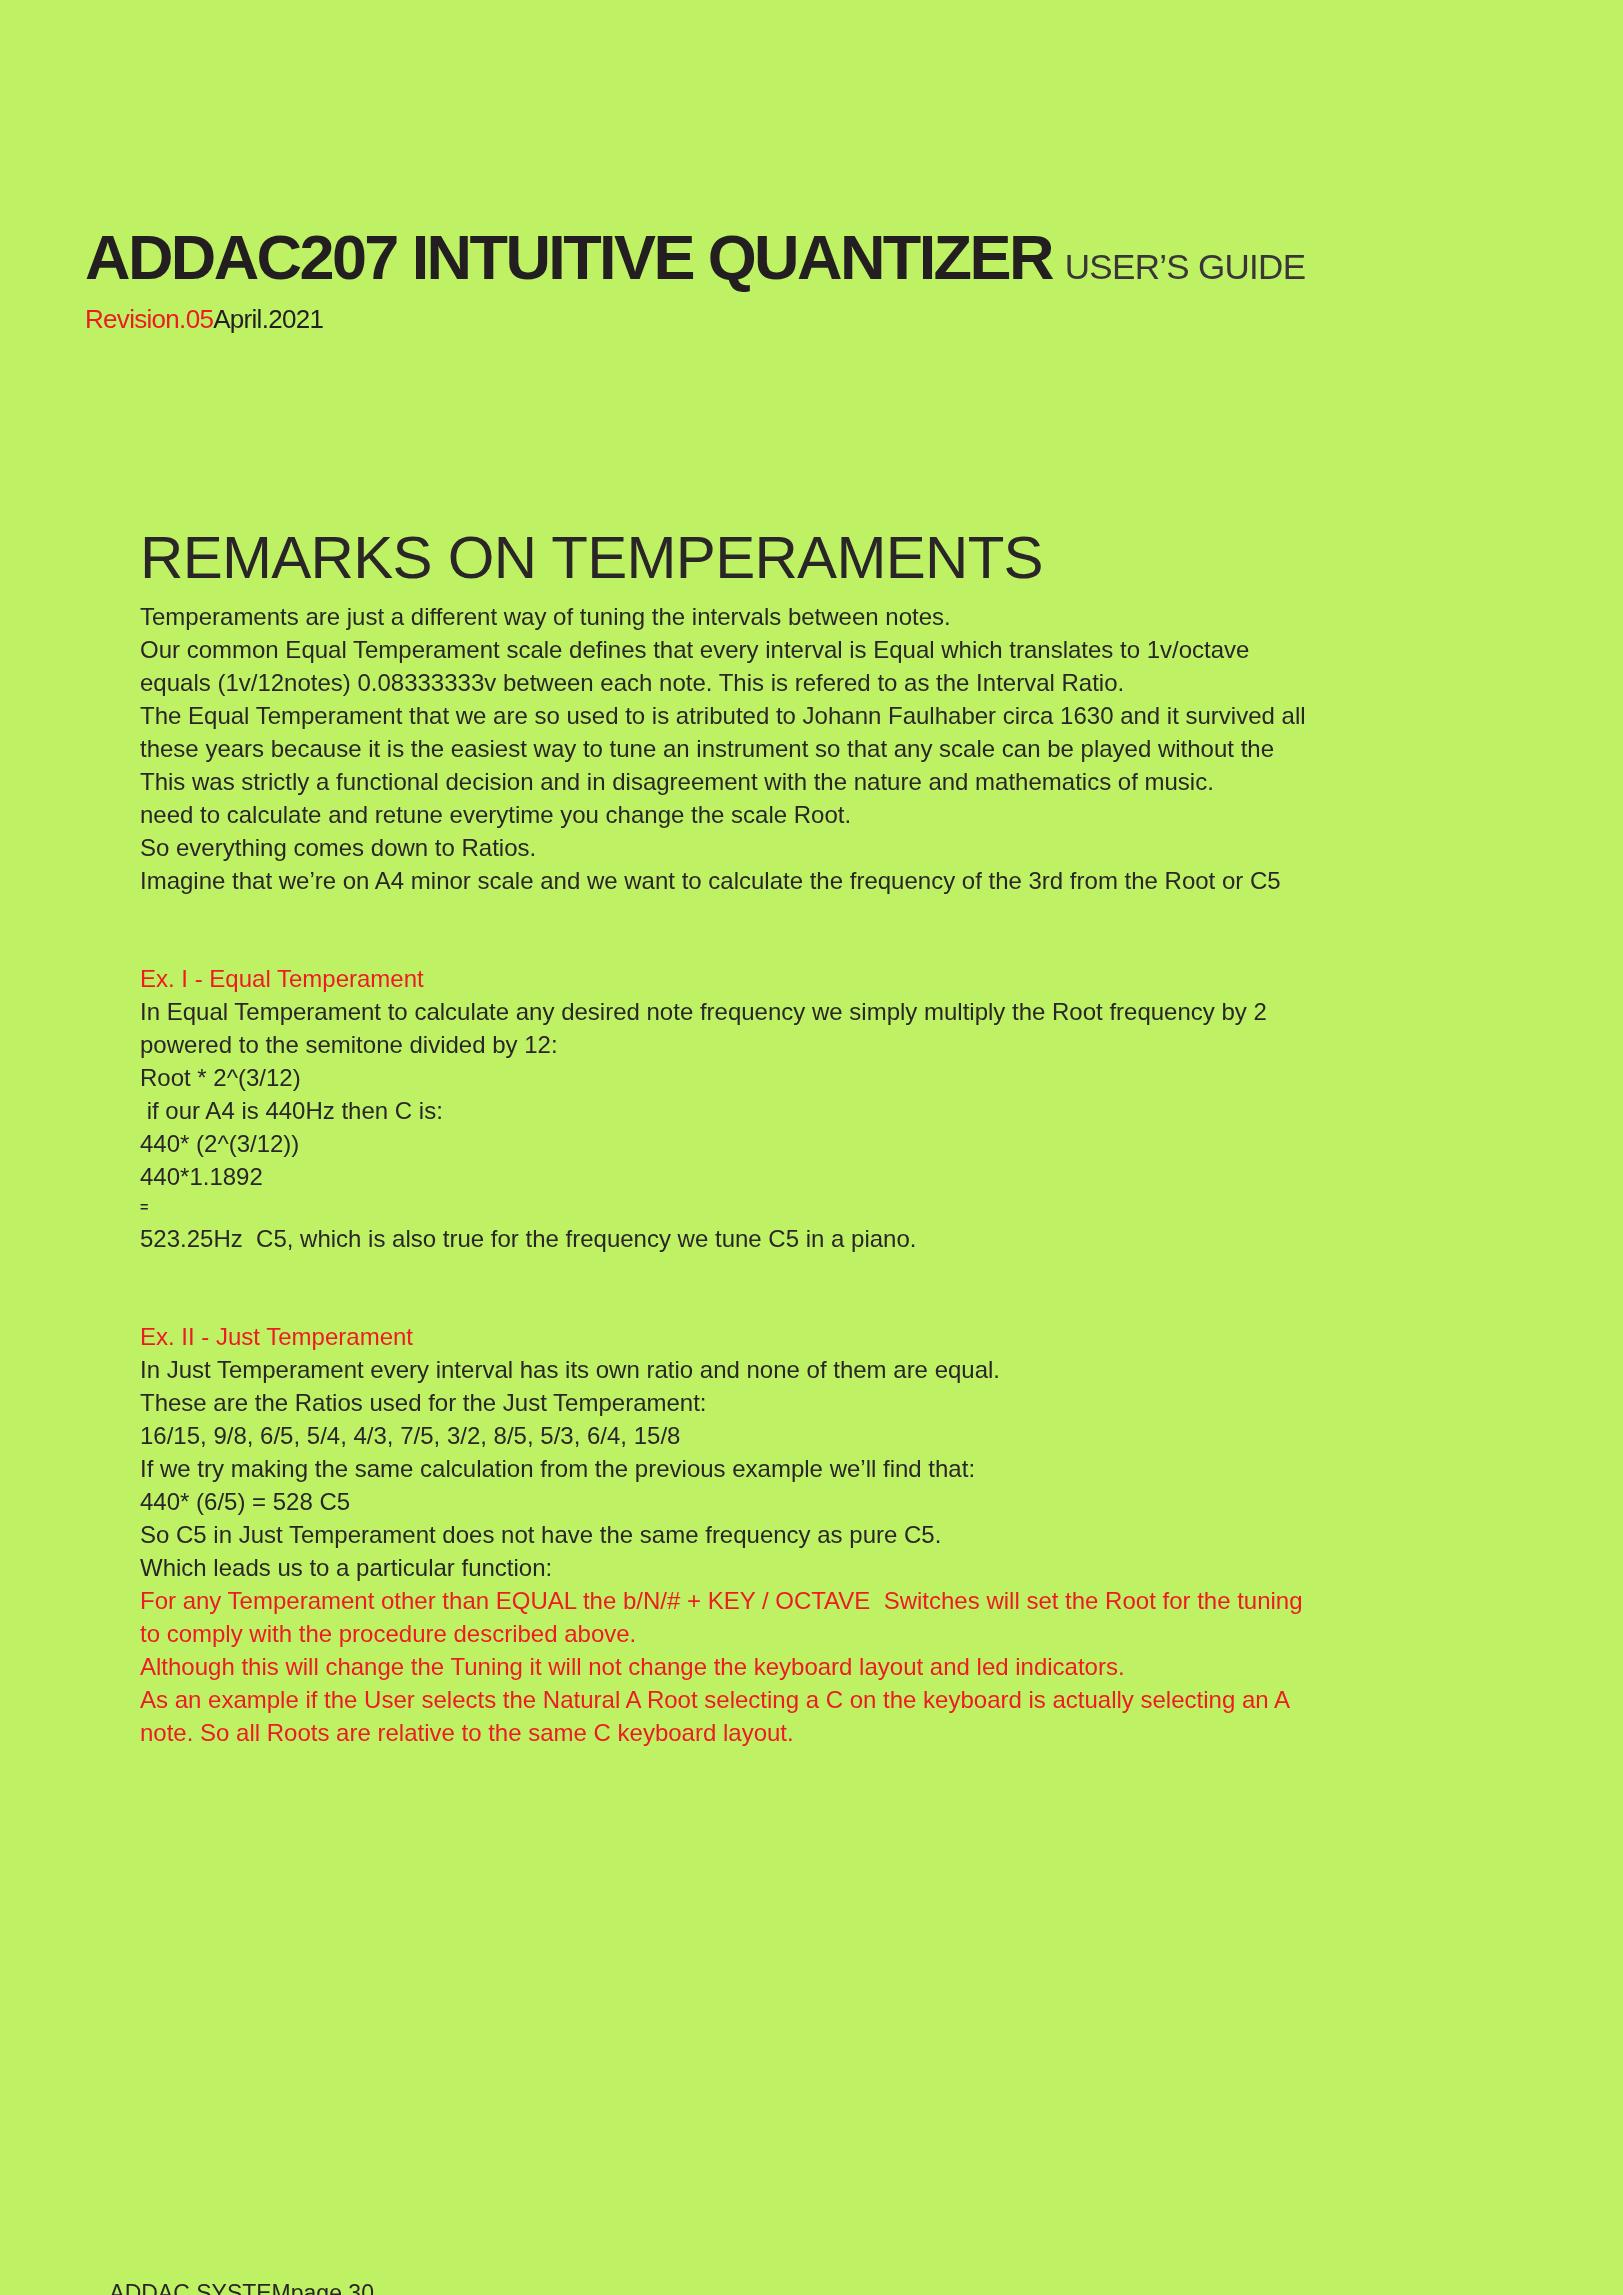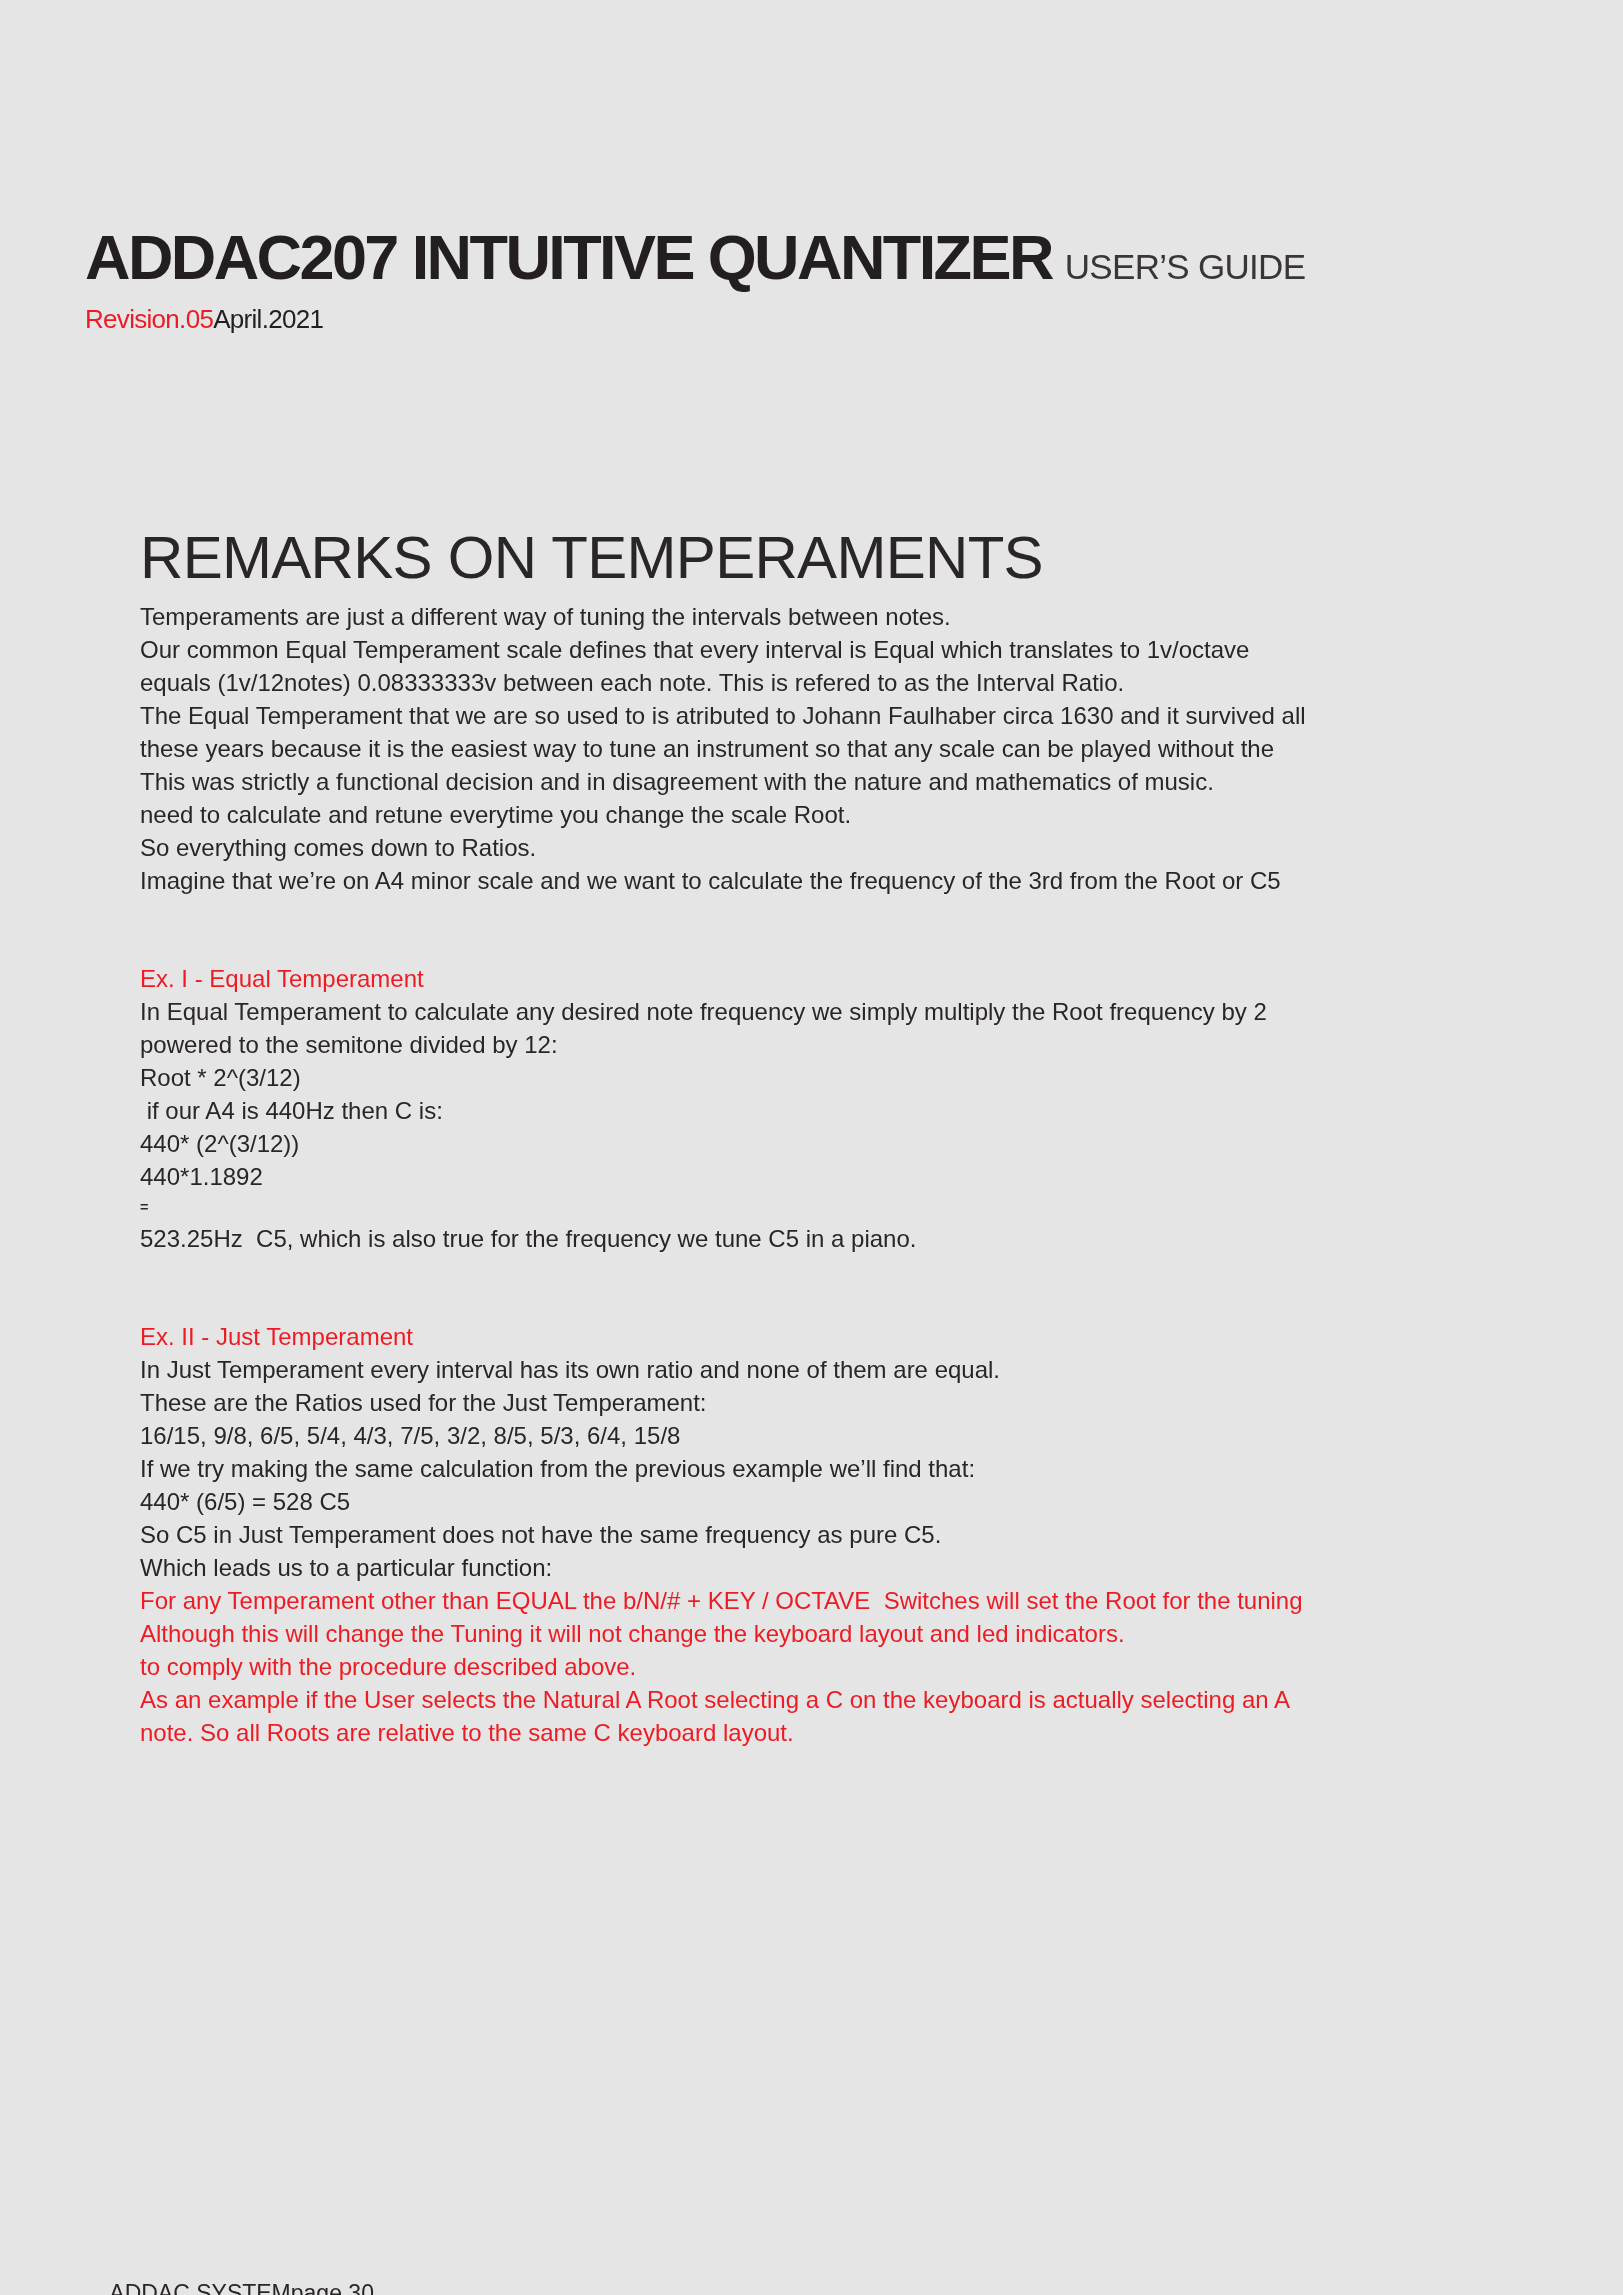--- a/index.html
+++ b/index.html
@@ -4,21 +4,21 @@
 <style>
   html, body {
     margin: 0;
     padding: 0;
     background: #ffffff;
   }
   .page {
     position: relative;
     width: 1623px;
     height: 2295px;
-    background: #e5e5e5;
+    background: #bef264;
     overflow: hidden;
     font-family: "Liberation Sans", "DejaVu Sans", sans-serif;
     color: #2a2627;
   }
 
   
   .doc-header {
     position: absolute;
     left: 85px;
     top: 221px;
@@ -150,22 +150,22 @@
         <div class="block gap-1">
           <div class="line">If we try making the same calculation from the previous example we’ll find that:</div>
           <div class="line">440* (6/5) = 528 C5</div>
           <div class="line">So C5 in Just Temperament does not have the same frequency as pure C5.</div>
         </div>
         <div class="block gap-3">
           <div class="line">Which leads us to a particular function:</div>
         </div>
         <div class="block gap-0 red">
           <div class="line">For any Temperament other than EQUAL the b/N/# + KEY / OCTAVE  Switches will set the Root for the tuning</div>
+          <div class="line">to comply with the procedure described above.</div>
           <div class="line">Although this will change the Tuning it will not change the keyboard layout and led indicators.</div>
-          <div class="line">to comply with the procedure described above.</div>
           <div class="line">As an example if the User selects the Natural A Root selecting a C on the keyboard is actually selecting an A</div>
           <div class="line">note. So all Roots are relative to the same C keyboard layout.</div>
         </div>
       </div>
   </main>
 
   <footer class="doc-footer">
     <span>ADDAC SYSTEM</span><span>page 30</span>
   </footer>
 

